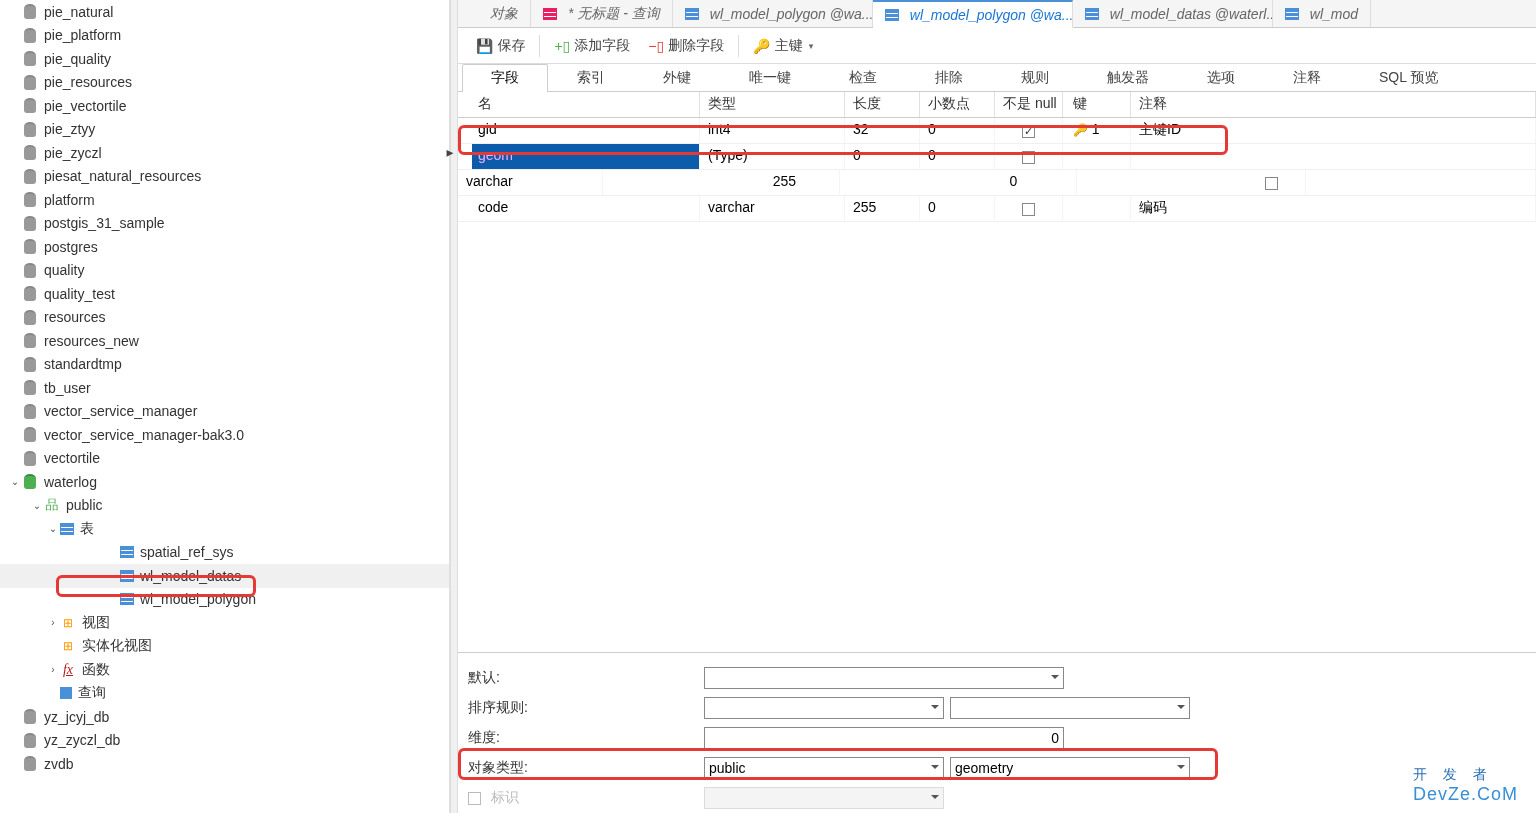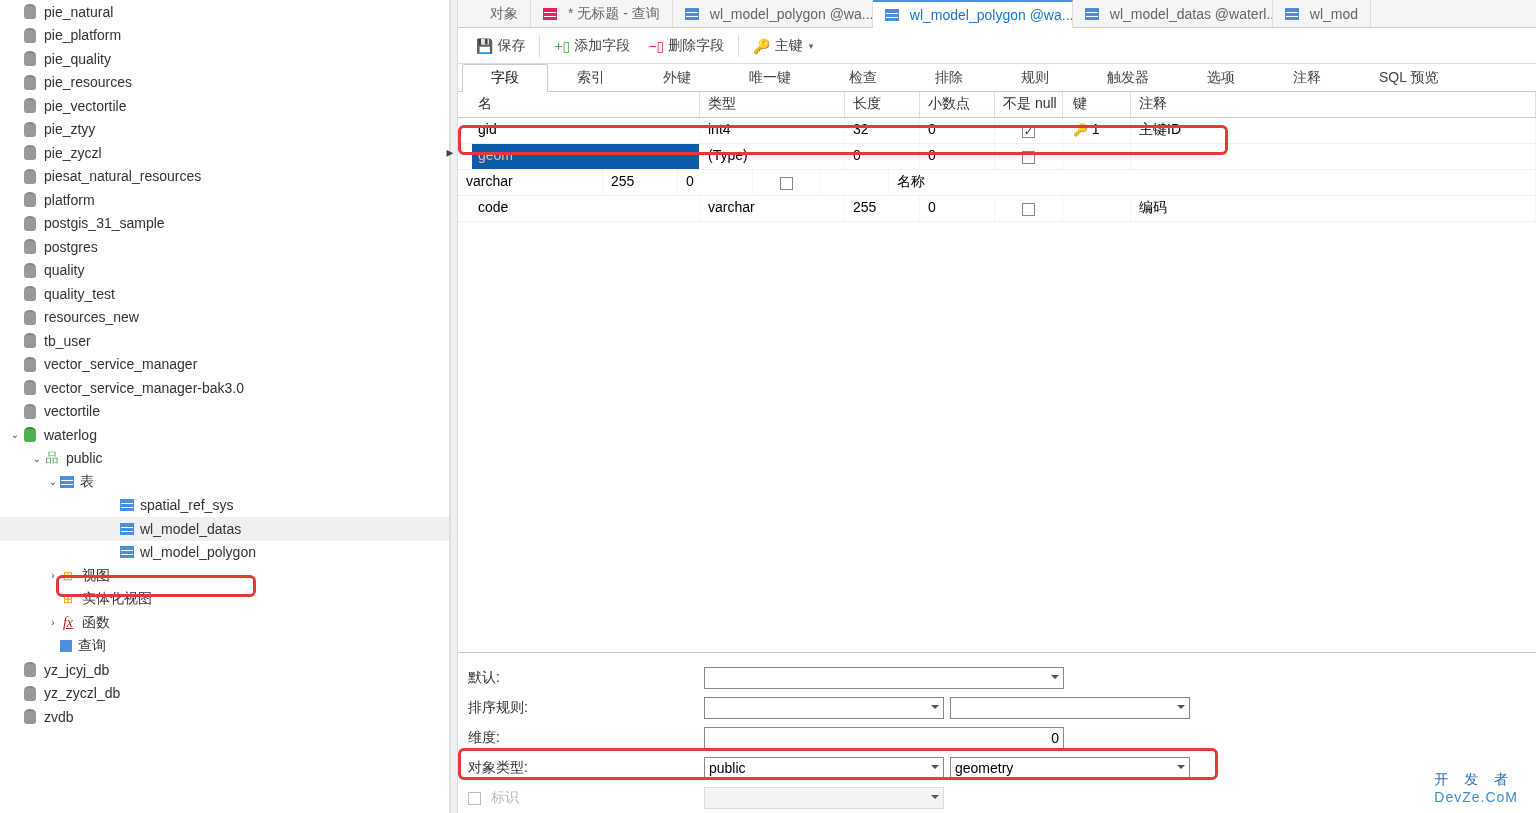--- a/index.html
+++ b/index.html
@@ -26,21 +26,21 @@
 .backup-icon { width: 10px; height: 10px; background: #4caf50; border-radius: 50%; border: 2px solid #cddc39; }
 .red-highlight { border: 3px solid #e53935; border-radius: 6px; position: absolute; pointer-events: none; z-index: 5; }
 .sidebar-red { left: 56px; top: 575px; width: 200px; height: 22px; }
 
 
 .main { flex: 1; display: flex; flex-direction: column; background: #fafafa; }
 .splitter-v { width: 8px; background: #f0f0f0; border-left: 1px solid #ddd; border-right: 1px solid #ddd; cursor: col-resize; }
 
 
 .tabs-top { display: flex; height: 28px; background: #f5f5f5; border-bottom: 1px solid #ccc; padding-left: 20px; }
-.tab-top { display: flex; align-items: center; padding: 0 12px; border-right: 1px solid #ddd; color: #666; cursor: default; max-width: 200px; overflow: hidden; text-overflow: ellipsis; white-space: nowrap; gap: 5px; }
+.tab-top { display: flex; align-items: center; padding: 0 12px; border-right: 1px solid #ddd; color: #666; cursor: default; max-width: 200px; overflow: hidden; text-overflow: ellipsis; white-space: nowrap; gap: 5px; font-style: italic; }
 .tab-top.active { background: #fff; color: #1976d2; font-weight: 500; border-top: 2px solid #4a90d9; border-bottom: 1px solid #fff; margin-bottom: -1px; }
 
 
 .toolbar { display: flex; height: 36px; align-items: center; background: #fff; border-bottom: 1px solid #ddd; padding-left: 10px; gap: 2px; }
 .tool-btn { display: flex; align-items: center; padding: 4px 8px; gap: 4px; color: #444; cursor: default; }
 .tool-btn .ticon { font-size: 14px; }
 .tool-sep { width: 1px; height: 22px; background: #ddd; margin: 0 4px; }
 .dropdown-arrow { font-size: 9px; color: #666; margin-left: 2px; }
 
 
@@ -55,41 +55,41 @@
 .gcell { padding: 3px 8px; border-right: 1px solid #f5f5f5; overflow: hidden; white-space: nowrap; }
 .gcell.header { font-weight: 400; color: #333; border-right: 1px solid #e0e0e0; }
 .g-name { width: 242px; padding-left: 20px; }
 .g-type { width: 145px; }
 .g-len { width: 75px; }
 .g-dec { width: 75px; }
 .g-null { width: 68px; text-align: center; }
 .g-key { width: 68px; text-align: left; padding-left: 10px; }
 .g-comment { flex: 1; }
 .row-marker { width: 16px; display: flex; align-items: center; justify-content: center; color: #444; margin-left: -16px; position: absolute; }
-.grid-row.selected .gcell.selected-cell { background: #0d5cab; color: #fdba74; }
+.grid-row.selected .gcell.selected-cell { background: #0d5cab; color: #f0abfc; }
 .checkbox { width: 13px; height: 13px; border: 1px solid #888; display: inline-block; background: #fff; margin-top: 4px; }
 .checkbox.checked::before { content: "✓"; font-size: 11px; display: block; line-height: 11px; text-align: center; color: #333; }
 .key-icon { color: #f5b301; font-size: 12px; }
 .grid-red-row { position: absolute; left: 0; top: 33px; width: 770px; height: 30px; border: 3px solid #e53935; border-radius: 6px; pointer-events: none; }
 
 
 .props { border-top: 1px solid #ccc; background: #fff; padding: 10px 10px 0 10px; position: relative; }
 .prop-row { display: flex; align-items: center; height: 30px; }
 .prop-label { width: 236px; color: #333; }
 .prop-label.disabled { color: #bbb; }
 .input, .select, .num { height: 22px; border: 1px solid #888; background: #fff; font-size: 14px; padding: 0 4px; }
 .select { appearance: none; background: #fff; padding-right: 18px; }
 .select-wrap { position: relative; display: inline-block; }
 .select-wrap::after { content: ""; position: absolute; right: 5px; top: 8px; border: 4px solid transparent; border-top-color: #555; pointer-events: none; }
 .props-red { position: absolute; left: 0; top: 95px; width: 760px; height: 32px; border: 3px solid #e53935; border-radius: 6px; pointer-events: none; }
 .input.disabled, .select.disabled { background: #f0f0f0; color: #aaa; border-color: #ccc; }
 .chk-sm { width: 13px; height: 13px; border: 1px solid #bbb; display: inline-block; margin-right: 6px; vertical-align: middle; }
 .watermark { position: absolute; right: 18px; bottom: 8px; font-size: 20px; letter-spacing: 6px; font-weight: 500; }
 .watermark .top-line { color: #2c6fb5; }
-.watermark .bot-line { color: #3a8fd6; font-size: 14px; letter-spacing: 1px; }
+.watermark .bot-line { color: #3a8fd6; font-size: 18px; letter-spacing: 1px; }
 </style>
 </head>
 <body>
 
 <div class="sidebar">
   <div id="db-list">
       <div class="tree-item indent-1">
         <span class="tree-icon db-icon"></span>
         <span>pie_natural</span>
       </div>
@@ -136,21 +136,29 @@
       <div class="tree-item indent-1">
         <span class="tree-icon db-icon"></span>
         <span>quality</span>
       </div>
       <div class="tree-item indent-1">
         <span class="tree-icon db-icon"></span>
         <span>quality_test</span>
       </div>
       <div class="tree-item indent-1">
         <span class="tree-icon db-icon"></span>
+        <span>resources</span>
+      </div>
+      <div class="tree-item indent-1">
+        <span class="tree-icon db-icon"></span>
         <span>resources_new</span>
+      </div>
+      <div class="tree-item indent-1">
+        <span class="tree-icon db-icon"></span>
+        <span>standardtmp</span>
       </div>
       <div class="tree-item indent-1">
         <span class="tree-icon db-icon"></span>
         <span>tb_user</span>
       </div>
       <div class="tree-item indent-1">
         <span class="tree-icon db-icon"></span>
         <span>vector_service_manager</span>
       </div>
       <div class="tree-item indent-1">
@@ -327,21 +335,20 @@
           <div class="gcell g-null"><span class="checkbox"></span></div>
           <div class="gcell g-key"></div>
           <div class="gcell g-comment"></div>
         </div>
         <div class="grid-row">
           <div class="gcell g-type">varchar</div>
           <div class="gcell g-len">255</div>
           <div class="gcell g-dec">0</div>
           <div class="gcell g-null"><span class="checkbox"></span></div>
           <div class="gcell g-key"></div>
-          <div class="gcell g-comment">名称</div>
         </div>
         <div class="grid-row">
           <div class="gcell g-name">code</div>
           <div class="gcell g-type">varchar</div>
           <div class="gcell g-len">255</div>
           <div class="gcell g-dec">0</div>
           <div class="gcell g-null"><span class="checkbox"></span></div>
           <div class="gcell g-key"></div>
           <div class="gcell g-comment">编码</div>
         </div>

